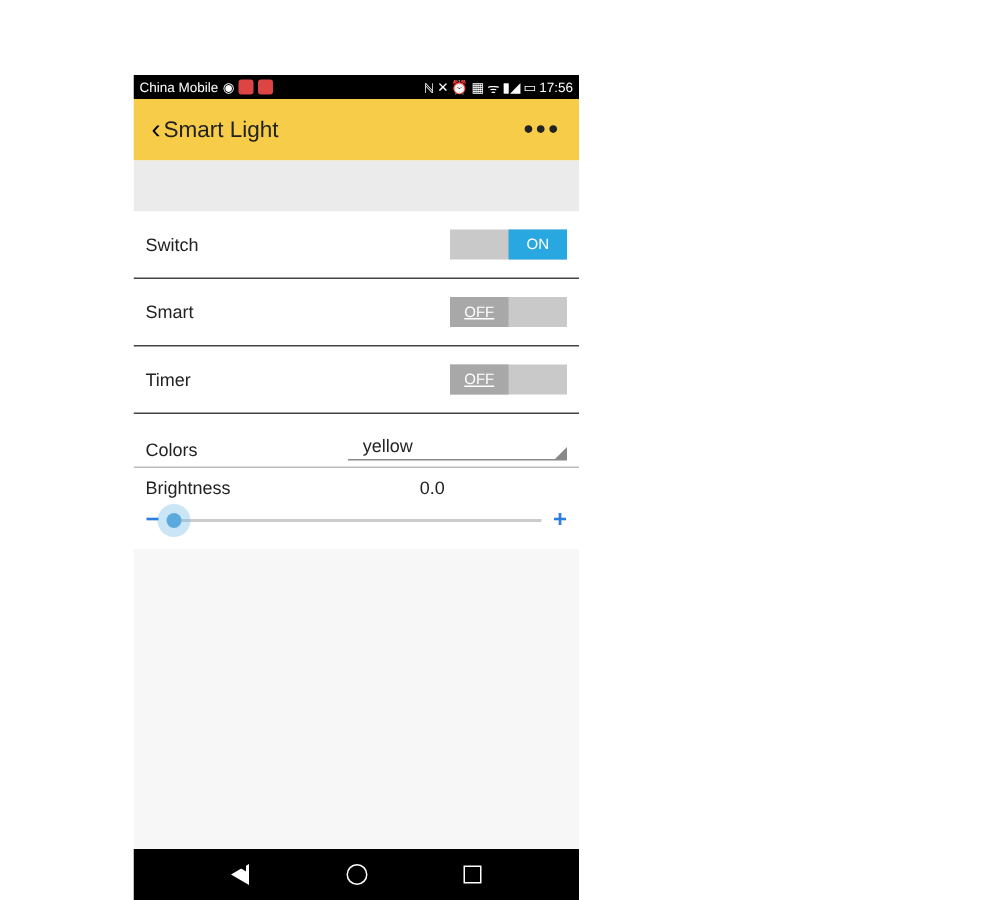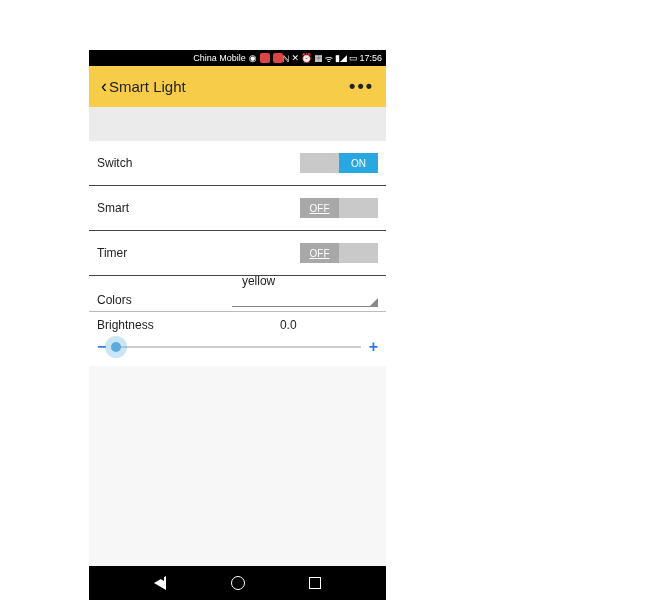--- a/index.html
+++ b/index.html
@@ -22,21 +22,21 @@
       overflow: hidden;
     }
     .status-bar {
       height: 16px;
       background: #000;
       color: #fff;
       font-size: 9px;
       display: flex;
       align-items: center;
       padding: 0 4px;
-      justify-content: flex-end;
+      justify-content: space-between;
     }
     .status-left { display: flex; align-items: center; gap: 3px; }
     .status-right { display: flex; align-items: center; gap: 2px; }
     .status-icon-box {
       width: 10px; height: 10px;
       background: #d44; border-radius: 2px;
       display: inline-block;
     }
     .app-header {
       height: 41px;
@@ -85,21 +85,21 @@
       display: flex; align-items: flex-end;
       padding: 0 8px 4px 8px;
       height: 36px;
       border-bottom: 1px solid #bbb;
     }
     .colors-label { font-size: 12px; color: #222; flex: 0 0 48%; }
     .colors-value-wrap {
       flex: 1; display: flex; align-items: flex-end;
       border-bottom: 1px solid #888;
       position: relative;
-      padding-bottom: 18px;
+      padding-bottom: 2px;
     }
     .colors-value { font-size: 12px; color: #222; padding-left: 10px; }
     .dd-tri {
       position: absolute; right: 0; bottom: 0;
       width: 0; height: 0;
       border-left: 8px solid transparent;
       border-bottom: 8px solid #888;
     }
     .brightness-row {
       display: flex; align-items: center;

